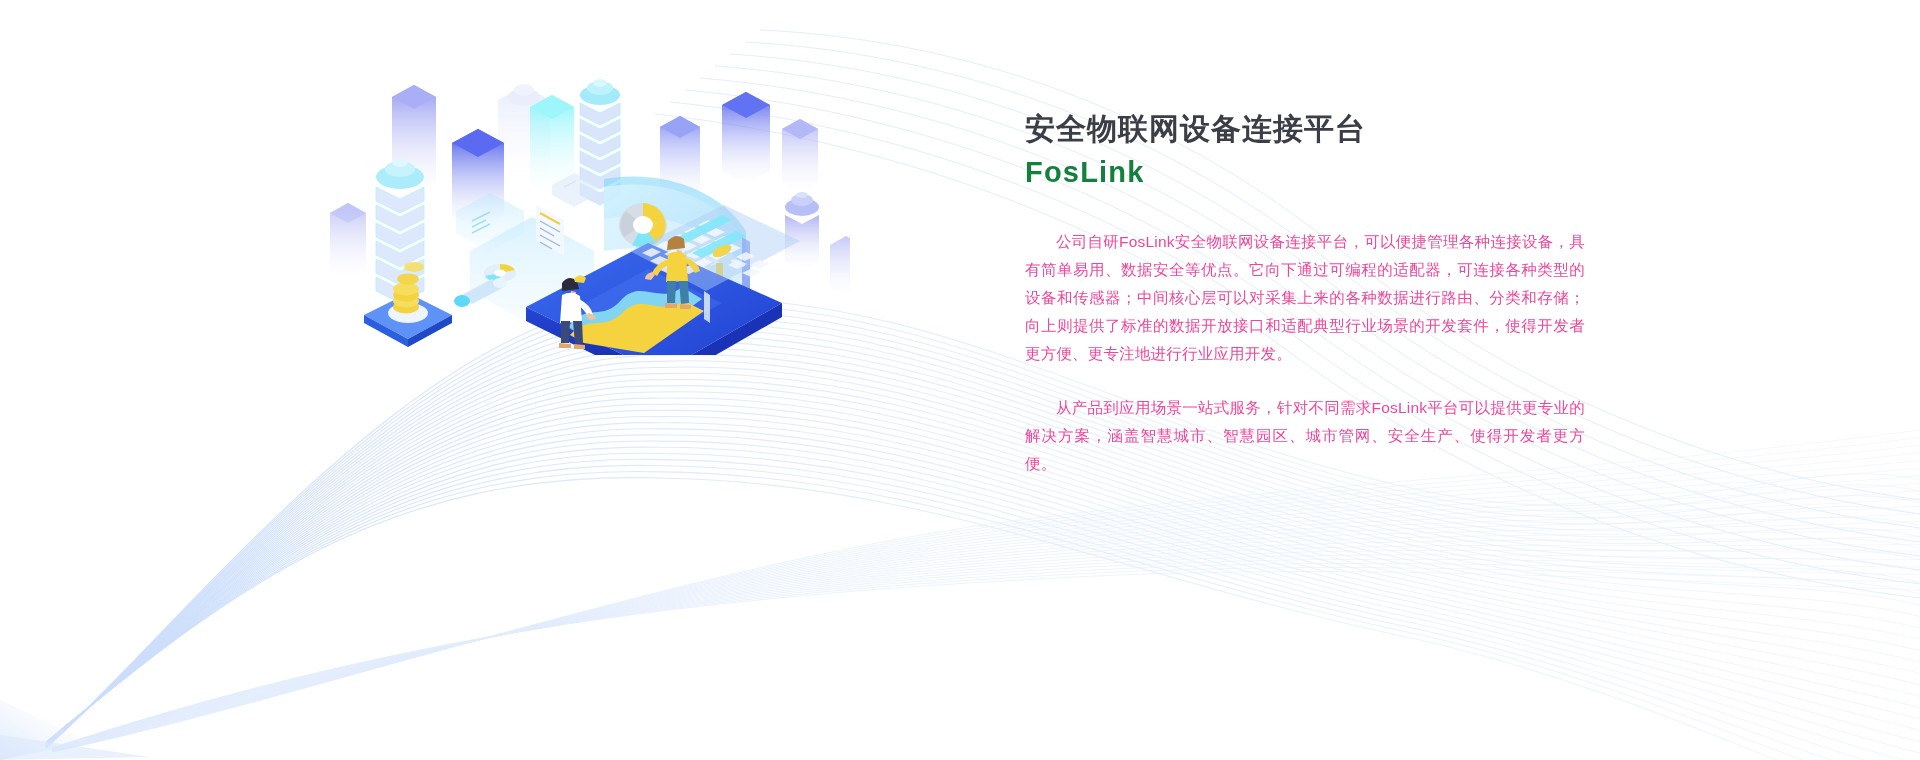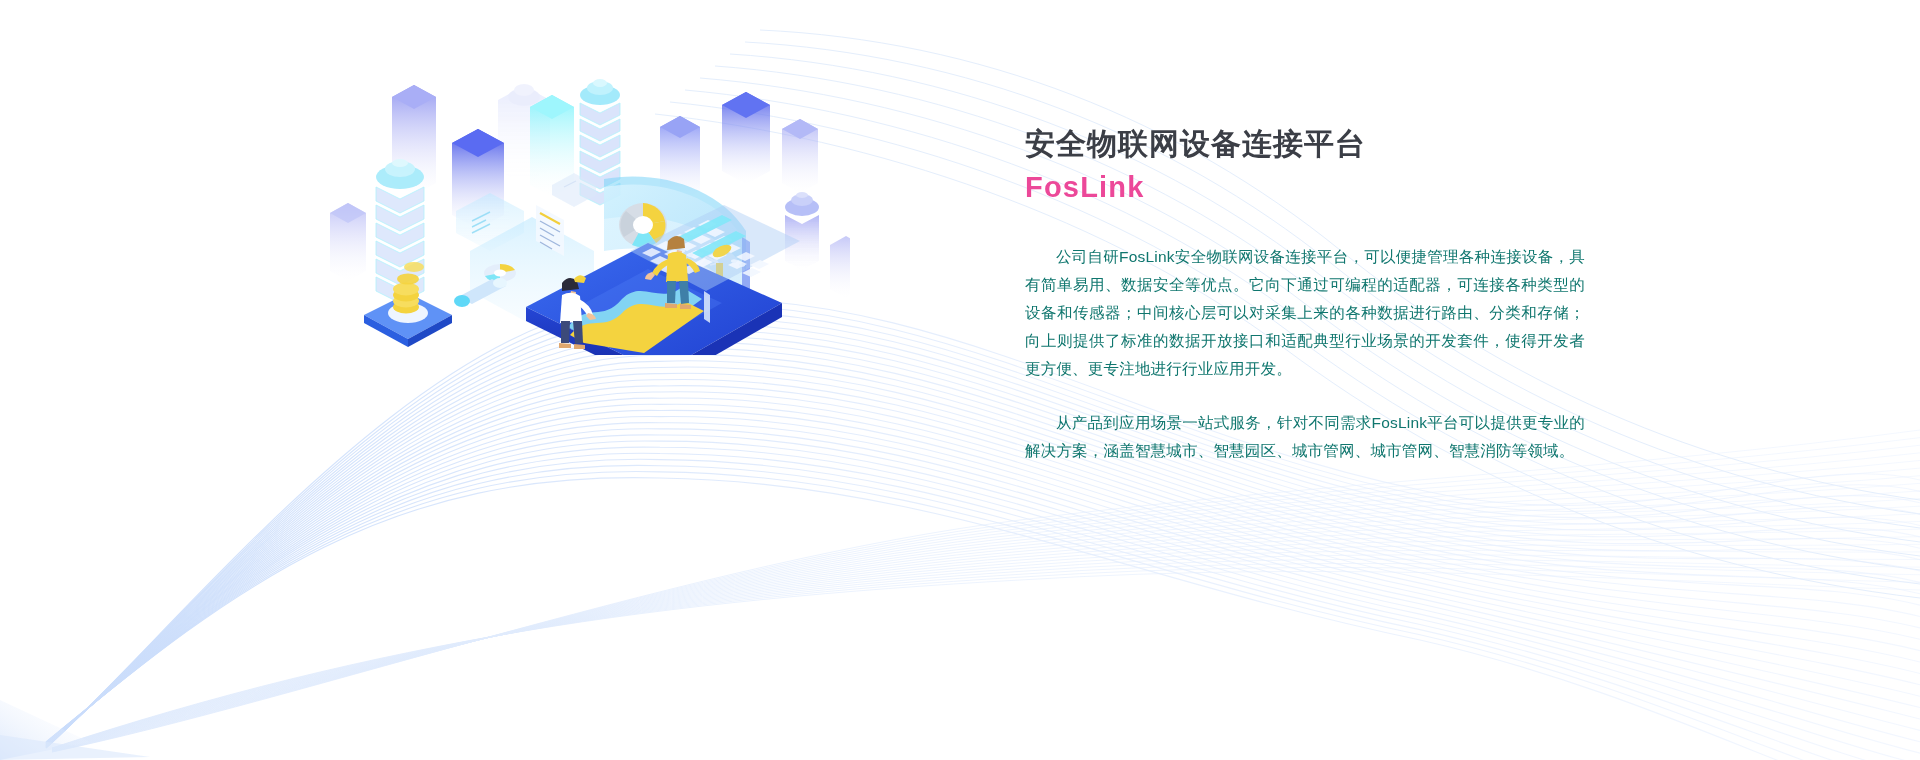--- a/index.html
+++ b/index.html
@@ -39,49 +39,49 @@
     left: 330px;
     top: 55px;
     width: 520px;
     height: 300px;
   }
 
   
   .content {
     position: absolute;
     left: 1025px;
-    top: 123px;
+    top: 108px;
     width: 560px;
   }
   .page-title {
     font-size: 30px;
     font-weight: bold;
     color: #3b3e46;
     letter-spacing: 1px;
     line-height: 42px;
     margin: 0;
     white-space: nowrap;
   }
   .page-subtitle {
     font-size: 29px;
     font-weight: bold;
-    color: #ec4899;
+    color: #15803d;
     letter-spacing: 1.2px;
     line-height: 40px;
     margin: 2px 0 0 0;
     white-space: nowrap;
   }
 
   .body-copy {
     margin-top: 36px;
   }
   .para {
     font-size: 15.5px;
     line-height: 28px;
-    color: #0f766e;
+    color: #ec4899;
     text-align: justify;
     text-indent: 2em;
     margin: 0 0 26px 0;
     letter-spacing: 0.2px;
   }
   .para:last-child { margin-bottom: 0; }
 </style>
 </head>
 <body>
 
@@ -646,17 +646,17 @@
       <ellipse cx="170" cy="228" rx="7" ry="5" fill="#e7f6fe"></ellipse>
     </g>
   </svg>
 
   <div class="content">
     <h1 class="page-title">安全物联网设备连接平台</h1>
     <div class="page-subtitle">FosLink</div>
 
     <div class="body-copy">
       <p class="para">公司自研FosLink安全物联网设备连接平台，可以便捷管理各种连接设备，具有简单易用、数据安全等优点。它向下通过可编程的适配器，可连接各种类型的设备和传感器；中间核心层可以对采集上来的各种数据进行路由、分类和存储；向上则提供了标准的数据开放接口和适配典型行业场景的开发套件，使得开发者更方便、更专注地进行行业应用开发。</p>
-      <p class="para">从产品到应用场景一站式服务，针对不同需求FosLink平台可以提供更专业的解决方案，涵盖智慧城市、智慧园区、城市管网、城市管网、智慧消防等领域。</p>
+      <p class="para">从产品到应用场景一站式服务，针对不同需求FosLink平台可以提供更专业的解决方案，涵盖智慧城市、智慧园区、城市管网、安全生产、使得开发者更方便。</p>
     </div>
   </div>
 
 </div>
 
 </body></html>

